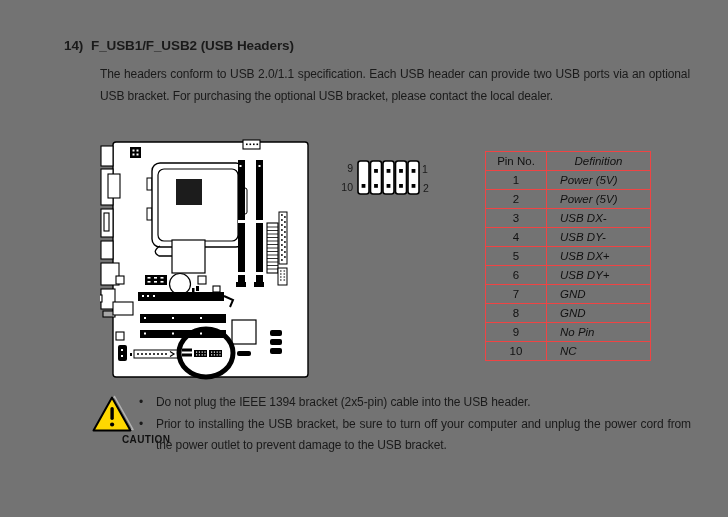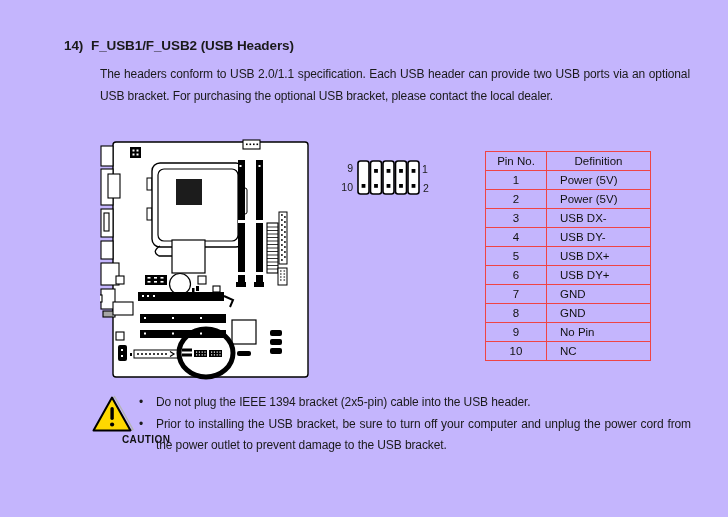--- a/index.html
+++ b/index.html
@@ -1,21 +1,21 @@
 <!DOCTYPE html>
 <html><head>
 <meta charset="utf-8">
 <style>
   * { box-sizing: border-box; margin: 0; padding: 0; }
   html, body { background: #ffffff; }
   .page {
     position: relative;
     width: 728px;
     height: 517px;
-    background: #c4b5fd;
+    background: #737373;
     font-family: "Liberation Sans", sans-serif;
     color: #1a1a1a;
     overflow: hidden;
   }
   .heading {
     position: absolute;
     left: 64px;
     top: 38px;
     font-size: 13.5px;
     font-weight: bold;
@@ -56,21 +56,21 @@
     font-size: 11.5px;
     color: #111;
   }
   .pin-table th, .pin-table td {
     border: 1px solid #ef4444;
     height: 19px;
     font-weight: normal;
     padding: 0;
   }
   .pin-table .c-pin { width: 61px; text-align: center; }
-  .pin-table .c-def { width: 104px; text-align: left; padding-left: 13px; }
+  .pin-table .c-def { width: 104px; text-align: left; padding-left: 13px; font-style: italic; }
   .pin-table th.c-def { text-align: center; padding-left: 0; }
   .caution-icon-wrap {
     position: absolute;
     left: 90px;
     top: 394px;
     width: 48px;
     text-align: center;
   }
   .caution-label {
     font-size: 10px;

